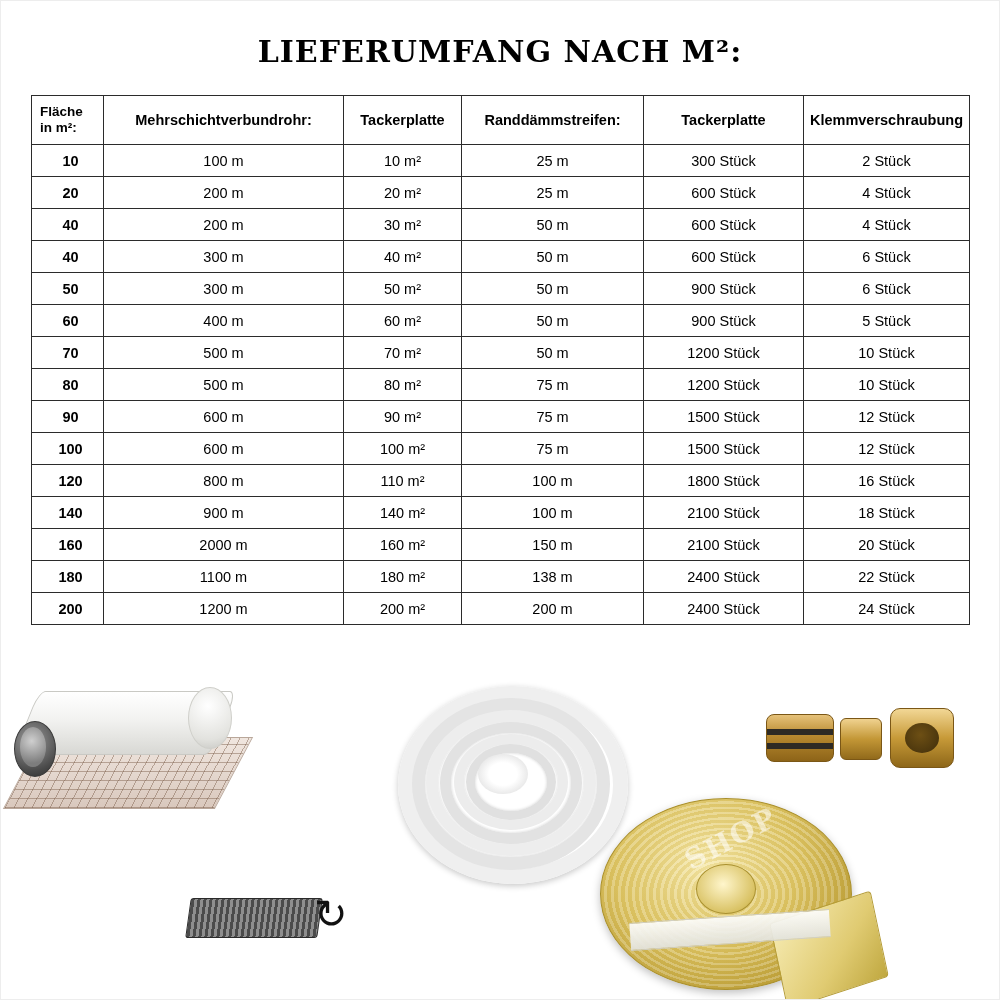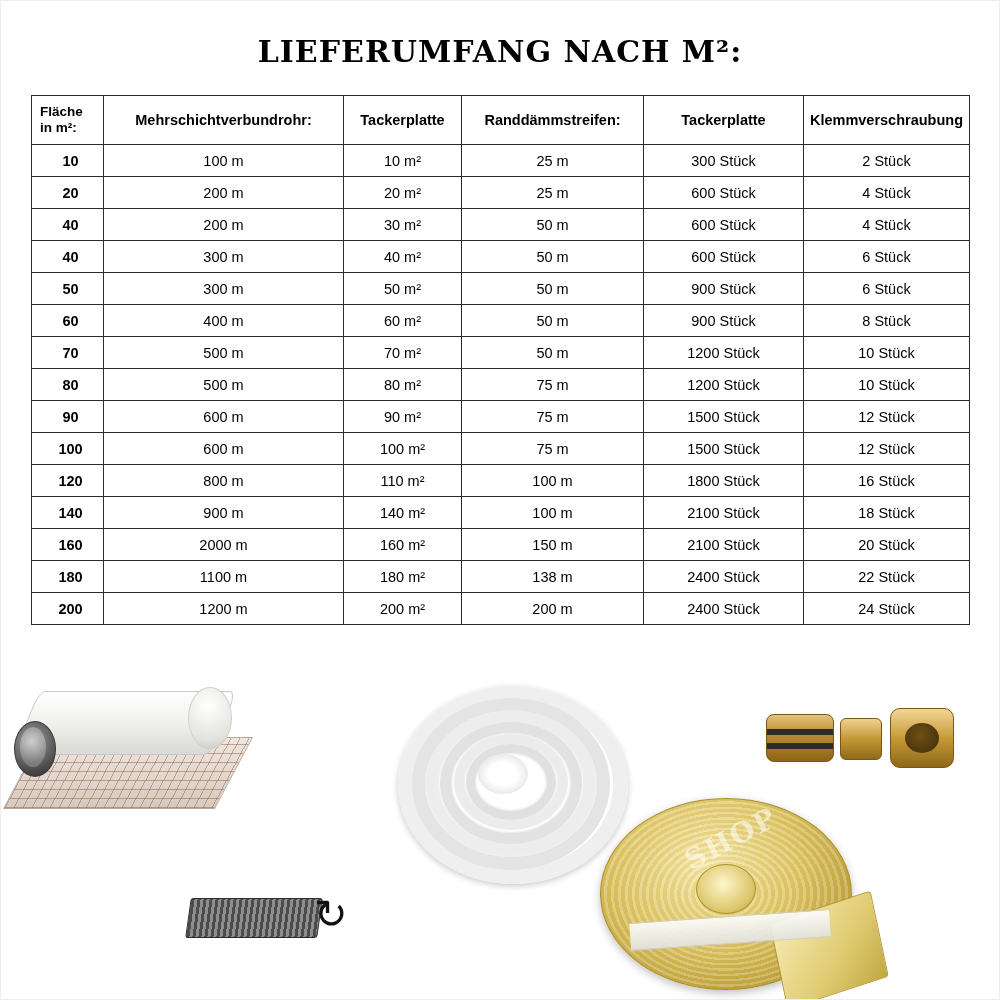--- a/index.html
+++ b/index.html
@@ -382,21 +382,21 @@
             <td>50 m</td>
             <td>900 Stück</td>
             <td>6 Stück</td>
           </tr>
           <tr>
             <td class="first">60</td>
             <td>400 m</td>
             <td>60 m²</td>
             <td>50 m</td>
             <td>900 Stück</td>
-            <td>8 Stück</td>
+            <td>5 Stück</td>
           </tr>
           <tr>
             <td class="first">70</td>
             <td>500 m</td>
             <td>70 m²</td>
             <td>50 m</td>
             <td>1200 Stück</td>
             <td>10 Stück</td>
           </tr>
           <tr>

